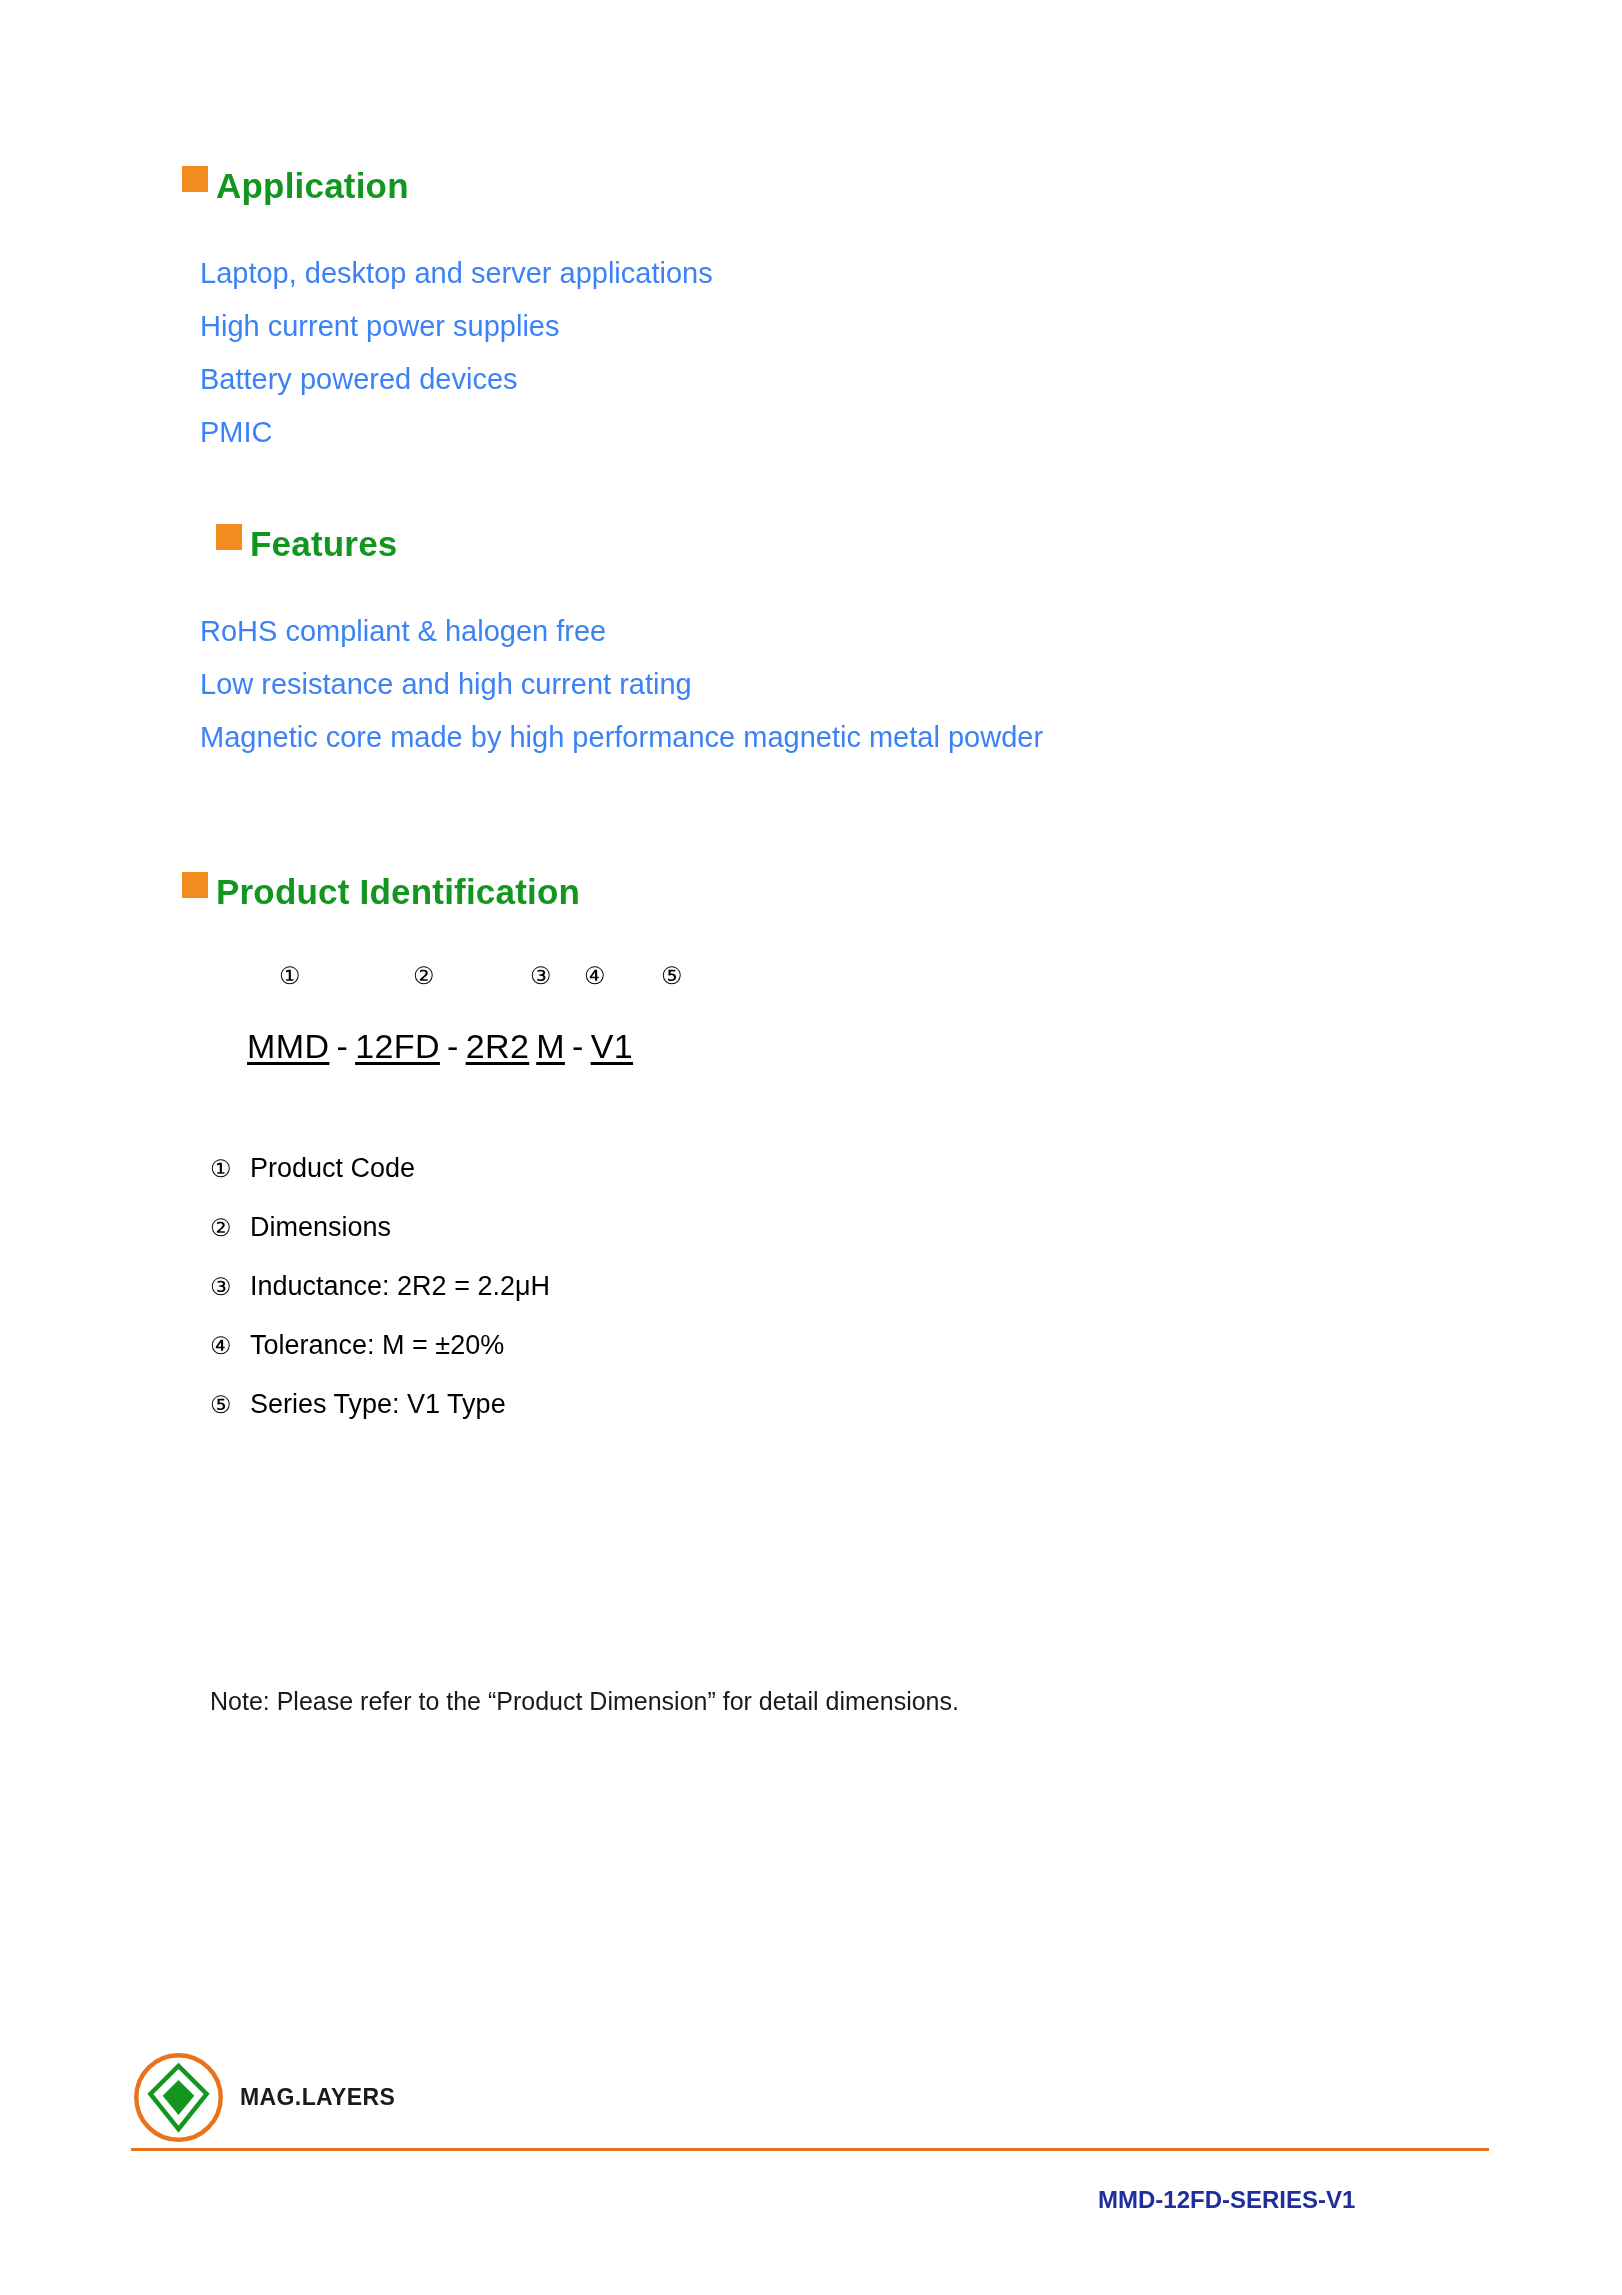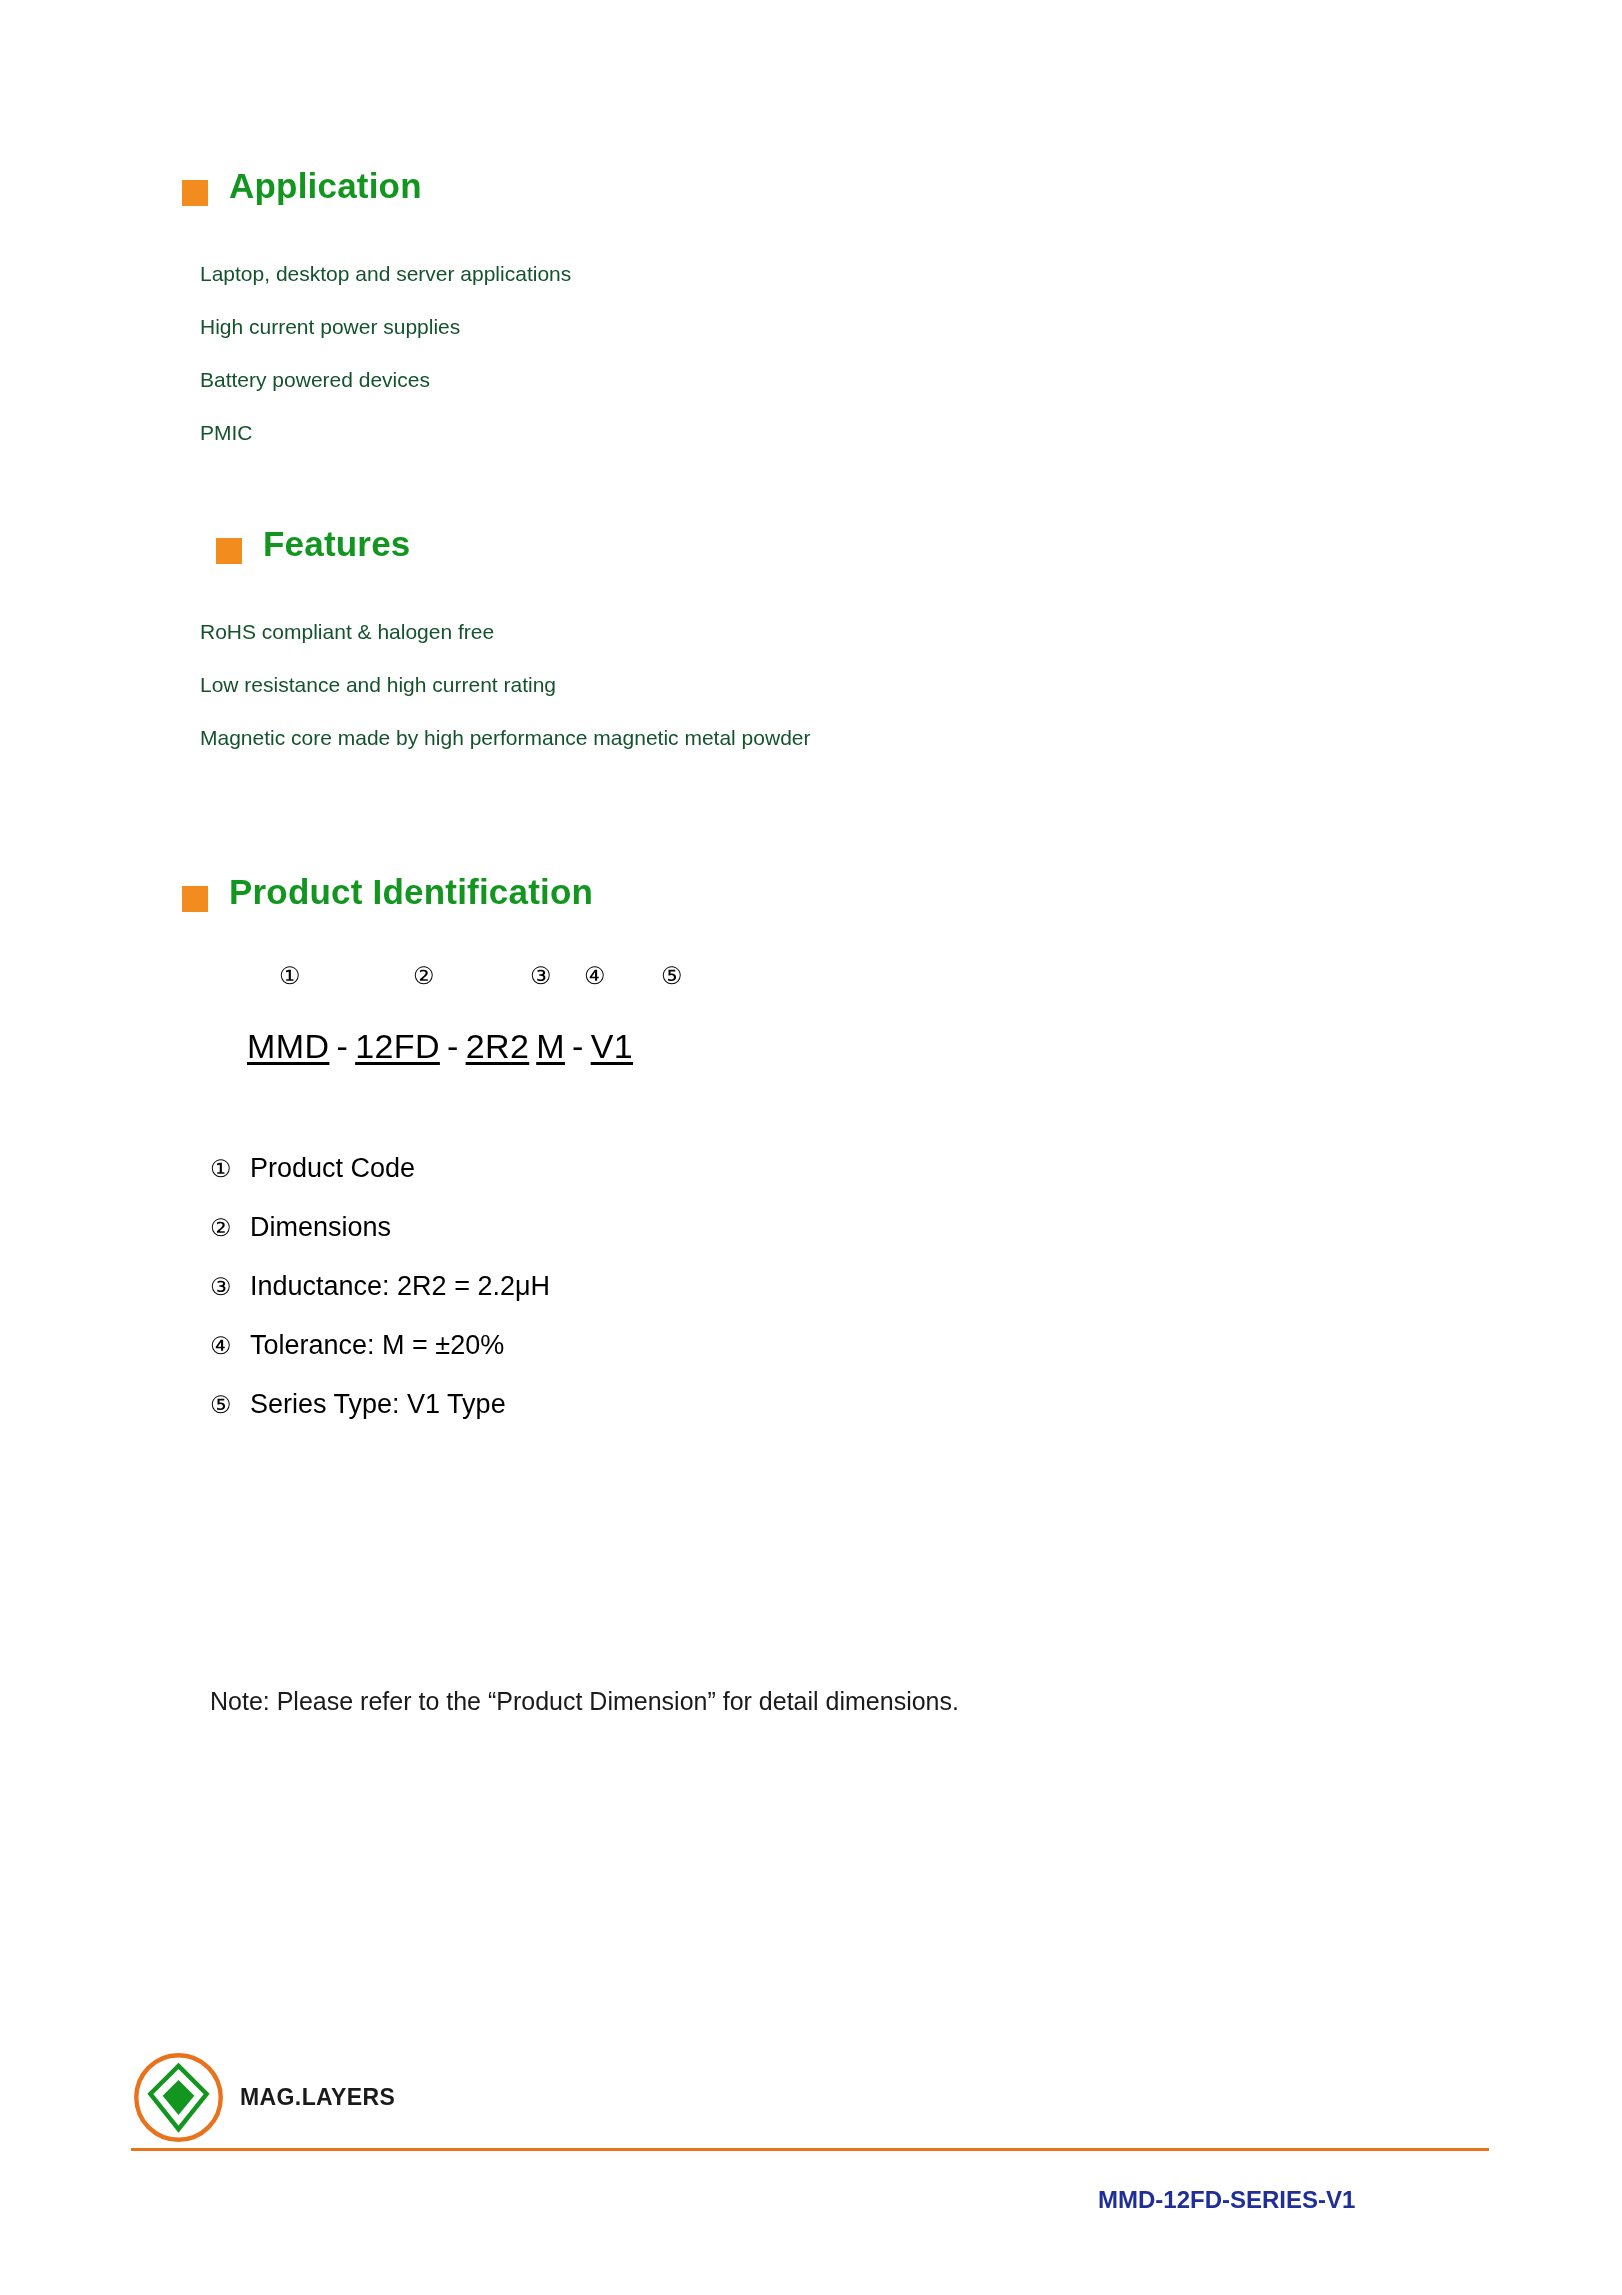--- a/index.html
+++ b/index.html
@@ -19,45 +19,45 @@
     position: absolute;
     left: 0; top: 0;
     width: 1623px;
     height: 2295px;
   }
 
   
   .section-head {
     position: absolute;
     display: flex;
-    align-items: flex-end;
-    gap: 21px;
+    align-items: flex-start;
+    gap: 8px;
     padding-left: 42px;
   }
   .bullet-square {
     width: 26px;
     height: 26px;
     background: #F28C1E;
     display: inline-block;
     flex: 0 0 auto;
   }
   .section-title {
     font-size: 35px;
     font-weight: bold;
     color: #12961F;
     letter-spacing: 0.2px;
     white-space: nowrap;
   }
 
   
   .body-block {
     position: absolute;
-    font-size: 21px;
+    font-size: 29px;
     line-height: 53px;
-    color: #14532d;
+    color: #3b82f6;
     white-space: nowrap;
   }
   .body-block div { white-space: nowrap; }
 
   
   .pid-wrap {
     position: absolute;
   }
   .circ-row {
     position: absolute;

